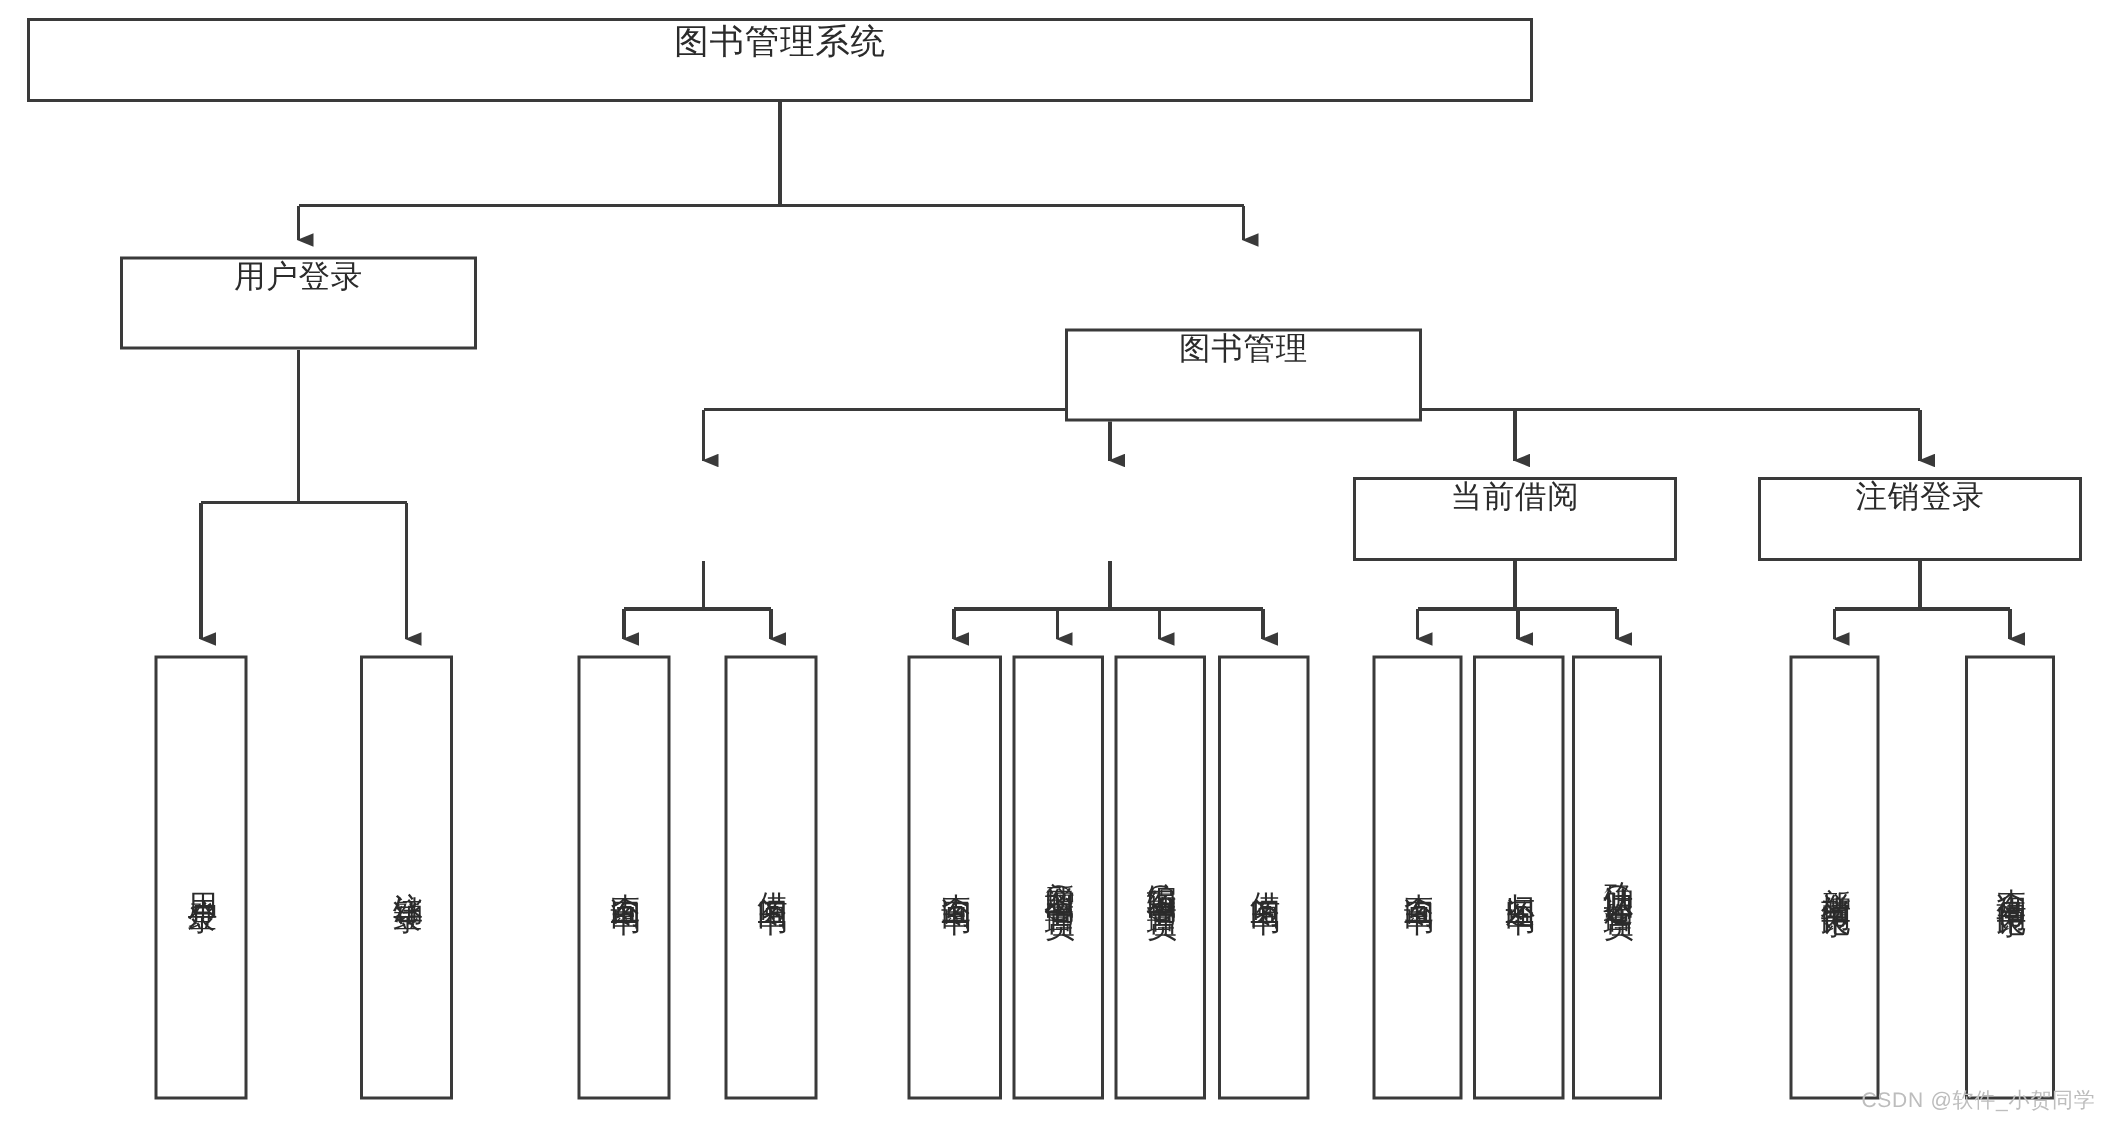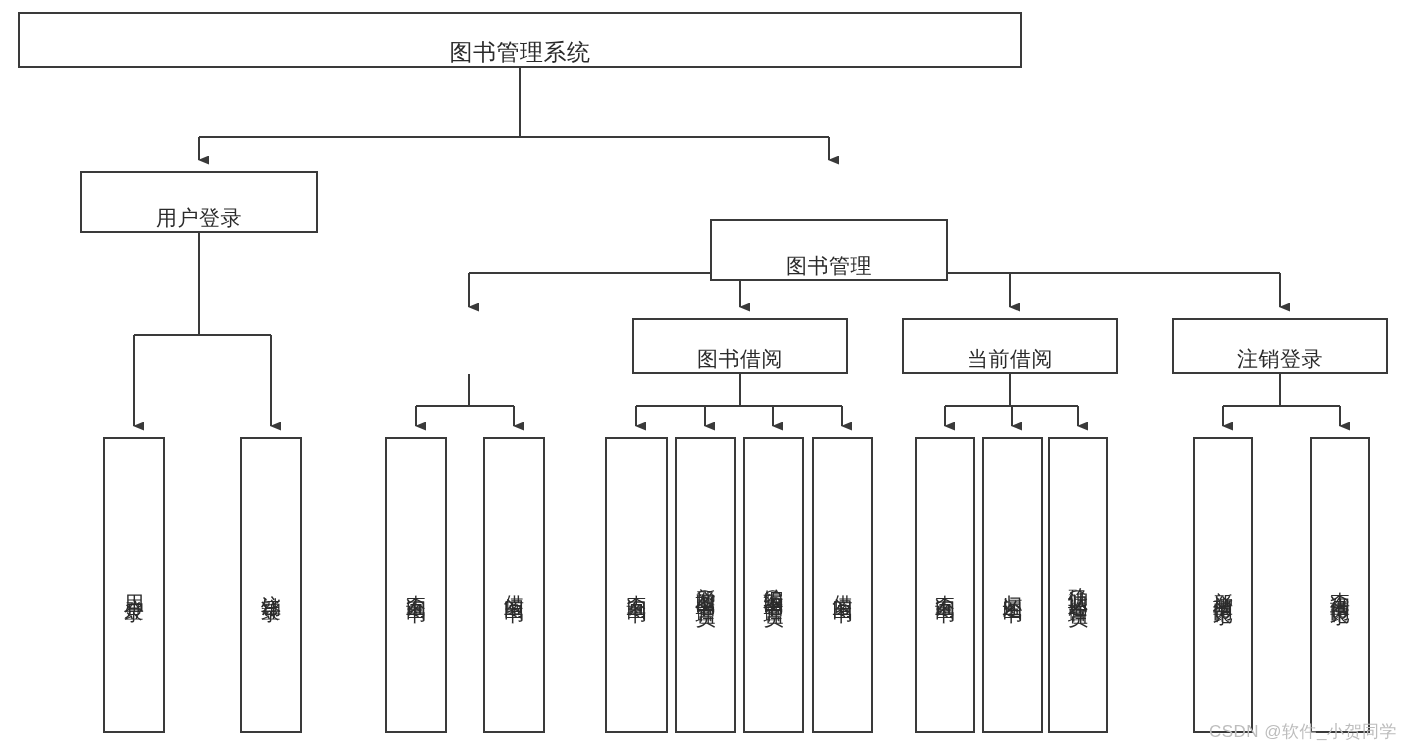--- a/index.html
+++ b/index.html
@@ -24,21 +24,21 @@
     top: 0;
     width: 1405px;
     height: 747px;
   }
   .node {
     position: absolute;
     box-sizing: border-box;
     background: #ffffff;
     border: 2px solid #3a3a3a;
     display: flex;
-    align-items: flex-end;
+    align-items: flex-start;
     justify-content: center;
     color: #2b2b2b;
   }
   .node .label {
     display: block;
     text-align: center;
     line-height: 1.18;
     white-space: nowrap;
   }
   
@@ -59,21 +59,21 @@
     text-orientation: upright;
     font-size: 20px;
     line-height: 1.05;
     letter-spacing: 3px;
     white-space: nowrap;
   }
   #watermark {
     position: absolute;
     right: 8px;
     bottom: 4px;
-    font-size: 17px;
+    font-size: 14px;
     color: #bdbdbd;
     letter-spacing: 0.5px;
     white-space: nowrap;
     pointer-events: none;
   }
 </style>
 </head>
 <body>
 
 <div id="diagram-root">
@@ -125,23 +125,20 @@
     <span class="label">图书管理系统</span>
   </div>
 
   <div class="node horiz" style="left: 80px; top: 171px; width: 238px; height: 62px;">
     <span class="label">用户登录</span>
   </div>
   <div class="node horiz" style="left: 710px; top: 171px; width: 238px; height: 62px; margin-top: 48px;">
     <span class="label">图书管理</span>
   </div>
 
-  <div class="node horiz" style="left: 632px; top: 318px; width: 216px; height: 56px;">
-    <span class="label">图书借阅</span>
-  </div>
   <div class="node horiz" style="left: 902px; top: 318px; width: 216px; height: 56px;">
     <span class="label">当前借阅</span>
   </div>
   <div class="node horiz" style="left: 1172px; top: 318px; width: 216px; height: 56px;">
     <span class="label">注销登录</span>
   </div>
 
   <div class="node vert" style="left: 103px; top: 437px; width: 62px; height: 296px;">
     <span class="label">用户登录</span>
   </div>

